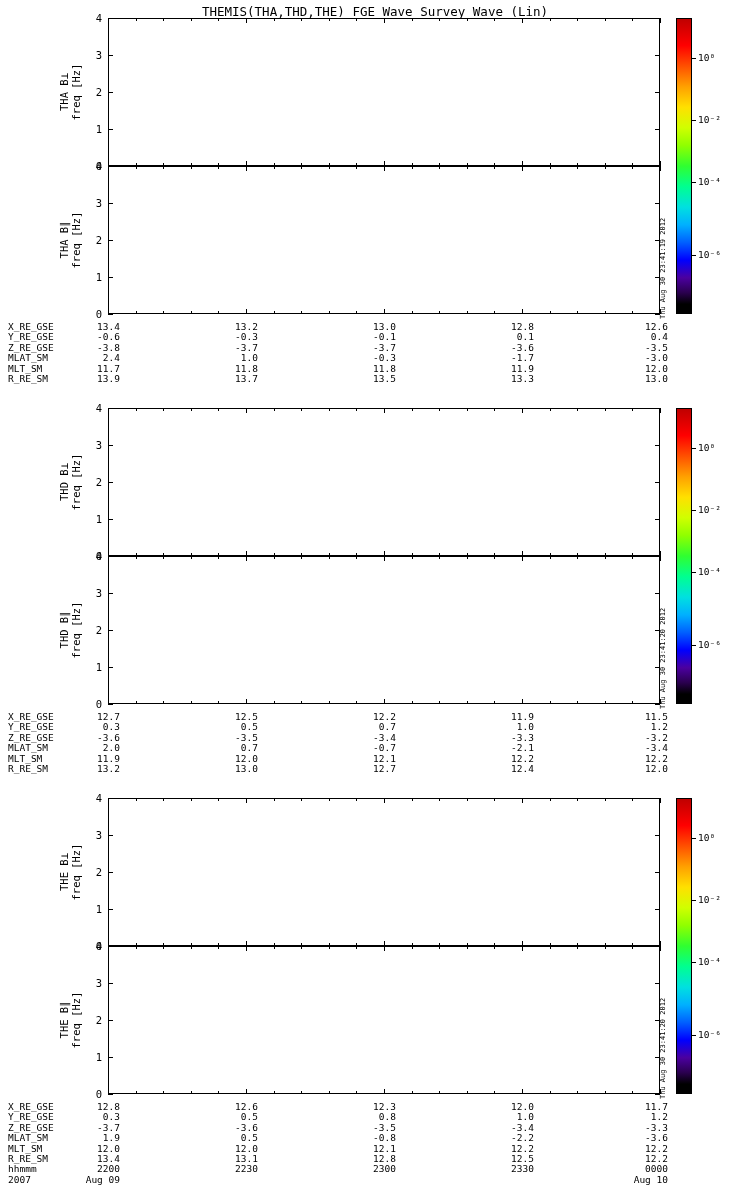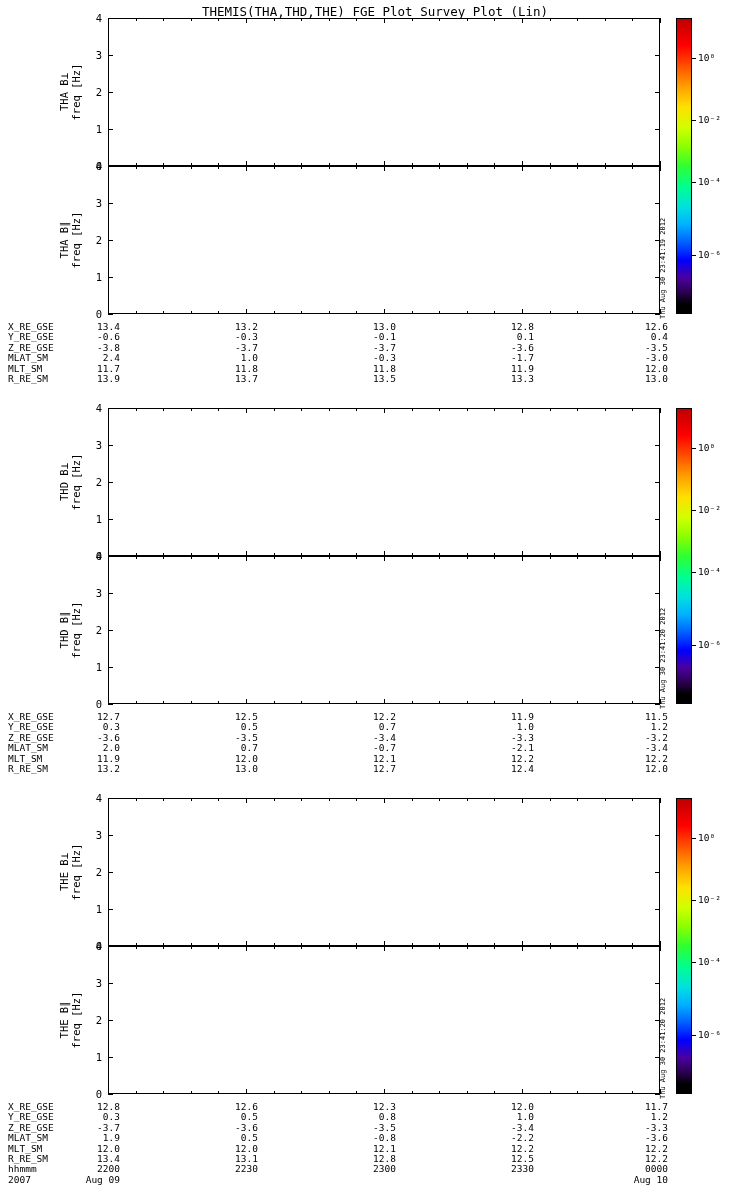--- a/index.html
+++ b/index.html
@@ -50,21 +50,21 @@
   
   .annot{position:absolute;font-size:9.5px;line-height:10.2px;white-space:pre;}
   .annot .lbl{position:absolute;left:0;}
   .annot .v{position:absolute;text-align:right;}
 </style>
 </head>
 <body>
 
 <div class="page">
 
-  <div class="title">THEMIS(THA,THD,THE)  FGE Plot Survey Plot (Lin)</div>
+  <div class="title">THEMIS(THA,THD,THE)  FGE Wave Survey Wave (Lin)</div>
 
   <div class="panel" style="left:108px;top:18px;width:552px;height:148px;"></div>
   <div class="ylab" style="left:10px;top:80px;width:120px;">
     <span>THA B⊥</span>
     <span>freq [Hz]</span>
   </div>
 
   <div class="panel" style="left:108px;top:166px;width:552px;height:148px;"></div>
   <div class="ylab" style="left:10px;top:228px;width:120px;">
     <span>THA B∥</span>

